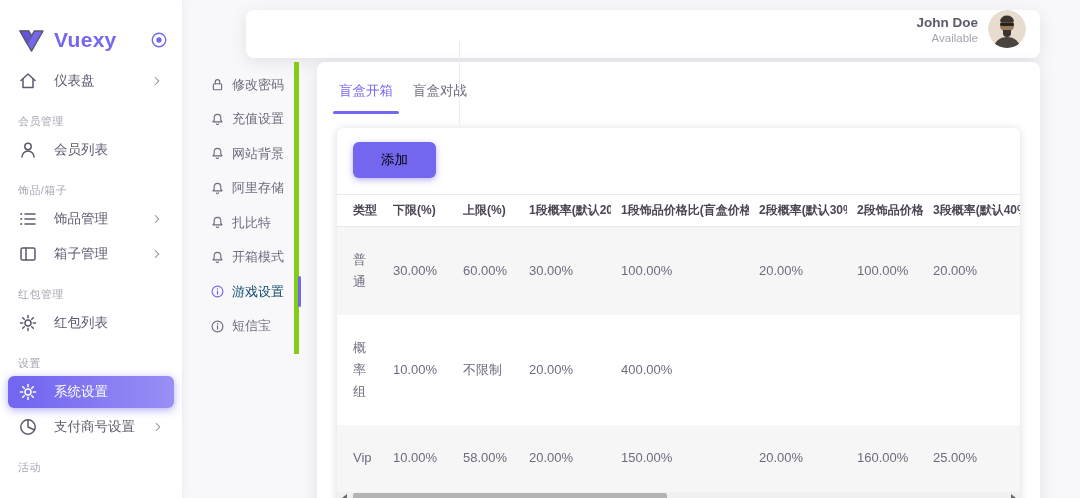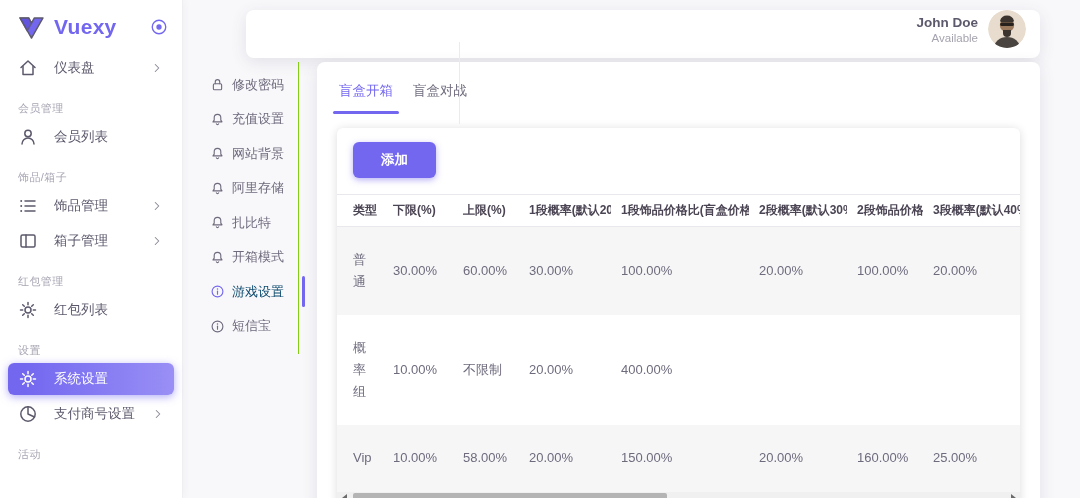--- a/index.html
+++ b/index.html
@@ -2,21 +2,21 @@
 <html><head>
 <meta charset="utf-8">
 <style>
   * { margin:0; padding:0; box-sizing:border-box; }
   html,body { width:1080px; height:498px; overflow:hidden; background:#f8f7fa;
               font-family:"Liberation Sans","DejaVu Sans",sans-serif; color:#5d596c; }
 
   
   .sidebar { position:absolute; left:0; top:0; width:183px; height:498px; background:#fff;
              border-right:1px solid #efeef1; box-shadow:0 0 8px rgba(75,70,92,.06); z-index:5; }
-  .logo-row { display:flex; align-items:center; gap:9px; padding:15px 14px 10px 18px; }
+  .logo-row { display:flex; align-items:center; gap:9px; padding:15px 14px 10px 18px;margin-top:13px; }
   .brand-text { color:#7367f0; font-size:21px; font-weight:700; letter-spacing:.3px; }
   .logo-toggle { margin-left:auto; display:flex; }
   .nav-section { font-size:11px; color:#a8a5b3; margin:17px 0 5px 18px; letter-spacing:.4px; }
   .nav-item { display:flex; align-items:center; gap:16px; margin:3px 8px; padding:6px 10px;
               border-radius:6px; font-size:13.5px; color:#5d596c; cursor:pointer; }
   .nav-item .lbl { white-space:nowrap; }
   .nav-item.active { background:linear-gradient(90deg,#7367f0 10%,#998ff5 100%); color:#fff;
                      box-shadow:0 2px 8px rgba(115,103,240,.55);align-items:center; }
   .ico { display:inline-flex; align-items:center; justify-content:center; }
   .ico svg { stroke:#5d596c; fill:none; stroke-width:1.5; stroke-linecap:round; stroke-linejoin:round; }
@@ -28,44 +28,44 @@
   .main { position:absolute; left:183px; top:0; width:897px; height:498px; padding:10px 40px 0 22px; }
   .topbar { height:48px; background:#fff; border-radius:8px; box-shadow:0 4px 16px rgba(75,70,92,.12);
             display:flex; align-items:flex-start; justify-content:flex-end; padding:0 14px;margin-left:41px; }
   .user-block { display:flex; align-items:center; gap:10px; }
   .user-text { text-align:right; }
   .user-name { font-size:13.5px; font-weight:700; color:#5d596c; }
   .user-status { font-size:11.5px; color:#a5a3ae; margin-top:2px; }
   .avatar { width:38px; height:38px; border-radius:50%; overflow:hidden; display:block; }
 
   .content-row { display:flex; margin-top:4px; }
-  .settings-menu { width:94px; padding:12px 0 0 5px; border-right:1px solid #84cc16; height:292px; }
+  .settings-menu { width:94px; padding:12px 0 0 5px; border-right:5px solid #84cc16; height:292px; }
   .settings-item { position:relative; display:flex; align-items:center; gap:7px; height:21px;
                    margin-bottom:13.5px; font-size:13px; color:#6f6b7d; cursor:pointer; white-space:nowrap; }
   .settings-item .ico svg { stroke:#6f6b7d; }
   .settings-item.active { color:#0c4a6e; }
   .settings-item.active .ico svg { stroke:#7367f0; }
   .settings-item.active::after { content:''; position:absolute; right:-7px; top:-5px; bottom:-5px;
                    width:3px; background:#7367f0; border-radius:2px; }
 
   .content-card { flex:1; margin-left:18px; background:#fff; border-radius:8px;
                   box-shadow:0 4px 16px rgba(75,70,92,.12); padding-bottom:16px; }
   .tabs { display:flex; gap:16px; padding:20px 20px 0 20px; position:relative; }
   .tab { font-size:13.5px; color:#6f6b7d; padding:0 2px 14px 2px; position:relative; cursor:pointer; }
   .tab.active { color:#7367f0; }
   .tab.active::after { content:''; position:absolute; left:-4px; right:-4px; bottom:0; height:3px;
                   background:#7367f0; border-radius:2px; }
   .tabs-divider { position:absolute; left:142px; top:-20px; height:82px; border-left:1px solid #ebe9f1; }
 
   .inner-card { margin:14px 20px 0 20px; background:#fff; border-radius:6px;
                 box-shadow:0 1px 10px rgba(0,0,0,.14); padding:14px 0 6px 0; overflow:hidden; }
   .btn-row { padding:0 16px 16px 16px; }
-  .btn-primary { background:#7367f0; color:#ffffff; border:none; border-radius:6px; font-size:13.5px;
+  .btn-primary { background:#7367f0; color:#000000; border:none; border-radius:6px; font-size:13.5px;
                  padding:9px 28px; cursor:pointer; box-shadow:0 2px 6px rgba(115,103,240,.5);
-                 font-family:inherit;font-weight:bold; }
+                 font-family:inherit; }
   table { width:100%; border-collapse:collapse; table-layout:fixed; }
   th { border-top:1px solid #e9e8ec; border-bottom:1px solid #e9e8ec; padding:7px 10px;
        font-size:12px; font-weight:700; color:#4b4453; text-align:left; white-space:nowrap; overflow:hidden; }
   td { padding:22px 10px; font-size:13px; color:#6f6b7d; vertical-align:middle; line-height:1.7; }
   th:first-child, td:first-child { padding-left:16px; }
   tbody tr:nth-child(odd) { background:#f6f6f7; }
   col.c1{width:46px} col.c2{width:70px} col.c3{width:66px} col.c4{width:92px}
   col.c5{width:138px} col.c6{width:98px} col.c7{width:76px}
 
   .hscroll { position:relative; height:12px; background:#f0f0f0; display:flex;

